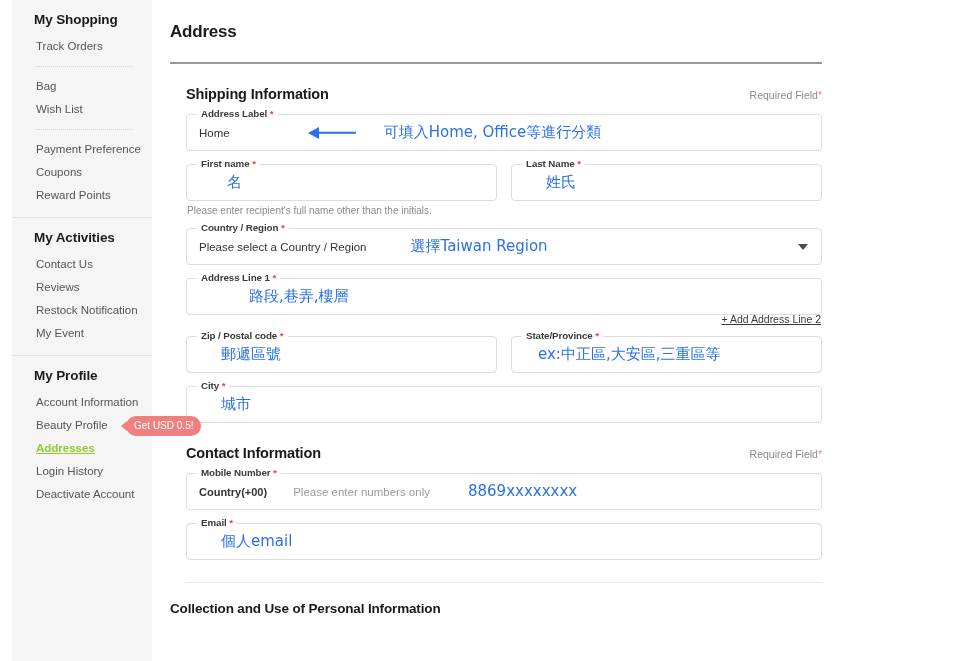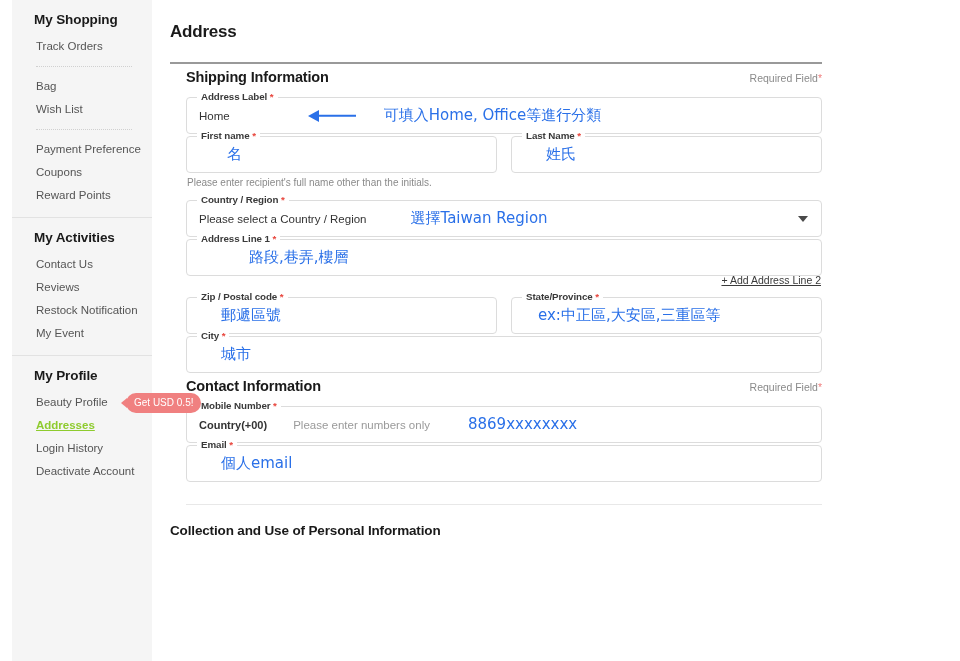--- a/index.html
+++ b/index.html
@@ -120,41 +120,41 @@
   }
   .title-rule {
     border-top: 2px solid #999999;
     margin: 20px 0 0 0;
   }
 
   .section-head {
     display: flex;
     align-items: baseline;
     justify-content: space-between;
-    margin: 5px 0 12px 0;
+    margin: 22px 0 12px 0;
     padding: 0 0 0 16px;
   }
   .section-title {
     font-size: 14.5px;
     font-weight: bold;
     color: #1a1a1a;
     letter-spacing: -0.15px;
   }
   .required-note {
     font-size: 10.5px;
     color: #8a8a8a;
   }
   .required-note .ast { color: #f08080; }
 
   
   .fieldrow {
     display: flex;
     gap: 14px;
     padding: 0 0 0 16px;
-    margin-bottom: 2px;
+    margin-bottom: 13px;
   }
   .fieldrow.tight { margin-bottom: 4px; }
   .field {
     position: relative;
     flex: 1 1 0;
     min-width: 0;
     height: 37px;
     border: 1px solid #dcdcdc;
     border-radius: 4px;
     background: #ffffff;
@@ -312,20 +312,21 @@
       <div class="sb-title">My Activities</div>
       <div class="sb-item">Contact Us</div>
       <div class="sb-item">Reviews</div>
       <div class="sb-item">Restock Notification</div>
       <div class="sb-item">My Event</div>
       <div class="sb-pad-bottom"></div>
     </div>
 
     <div class="sb-group">
       <div class="sb-title">My Profile</div>
+      <div class="sb-item">Account Information</div>
       <div class="sb-item-wrap">
         <div class="sb-item">Beauty Profile</div>
         <div class="promo-badge">Get USD 0.5!</div>
       </div>
       <div class="sb-item active">Addresses</div>
       <div class="sb-item">Login History</div>
       <div class="sb-item">Deactivate Account</div>
     </div>
 
   </nav>

